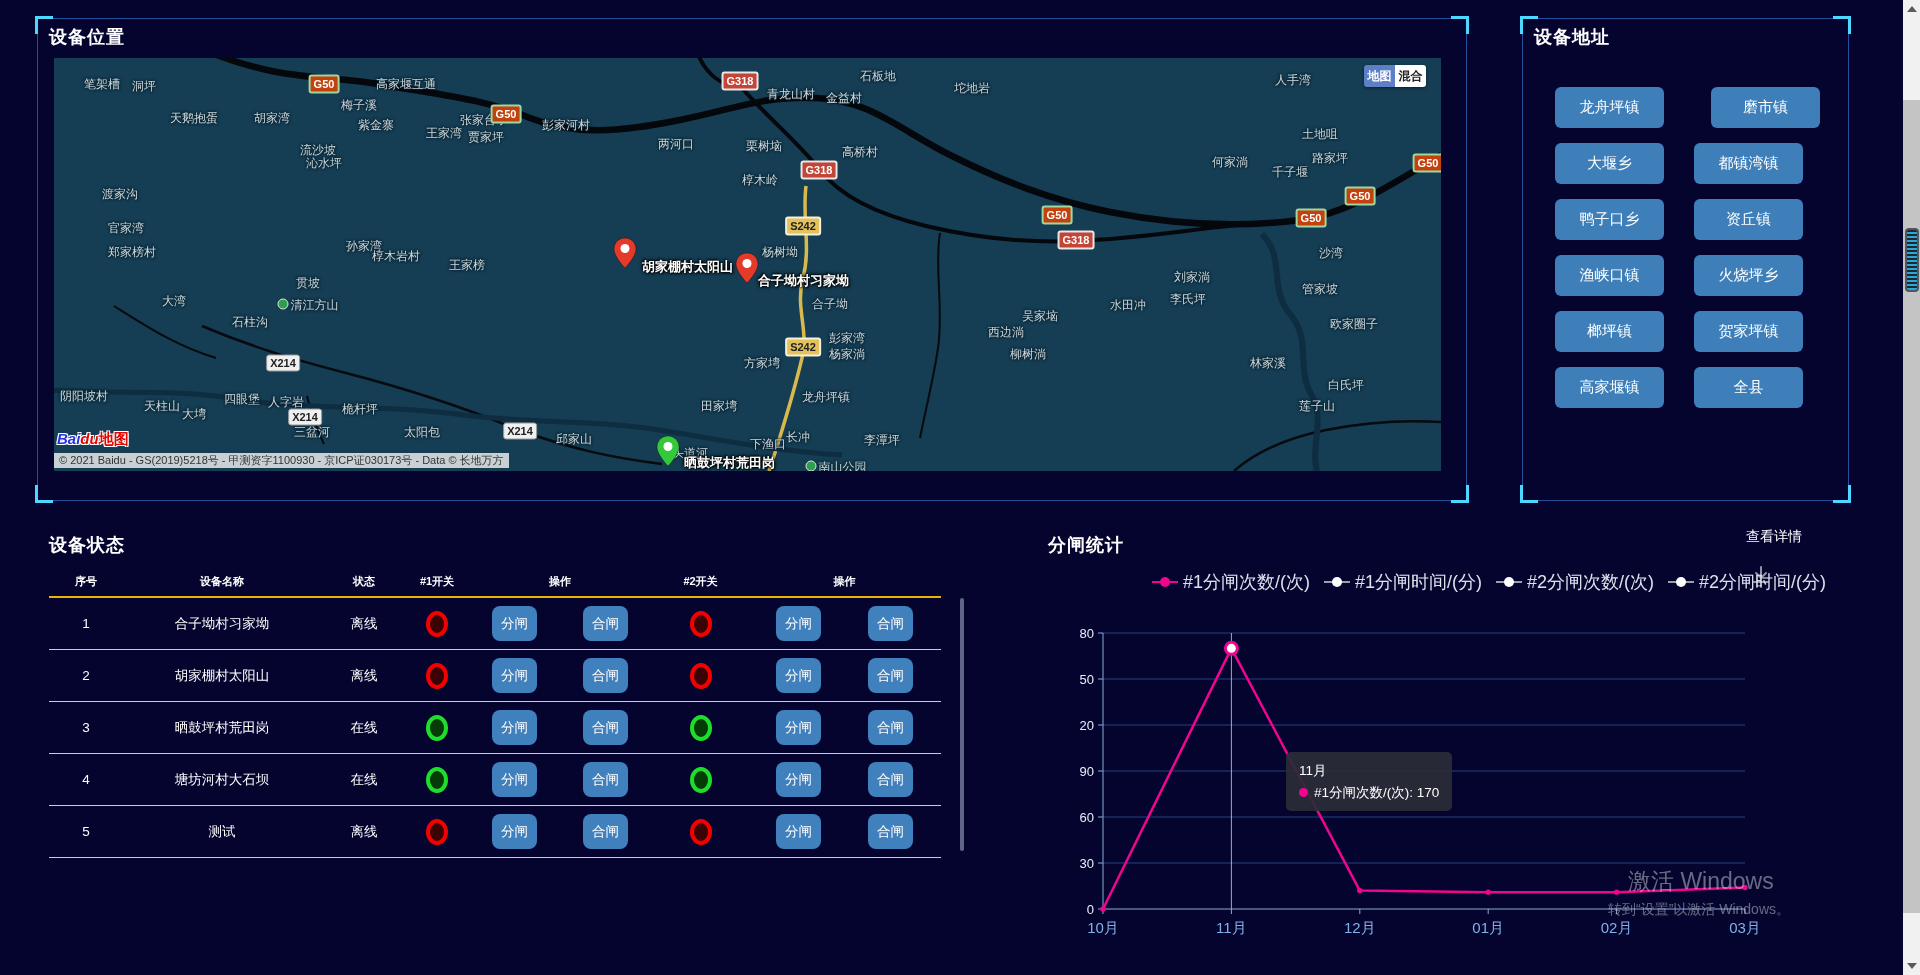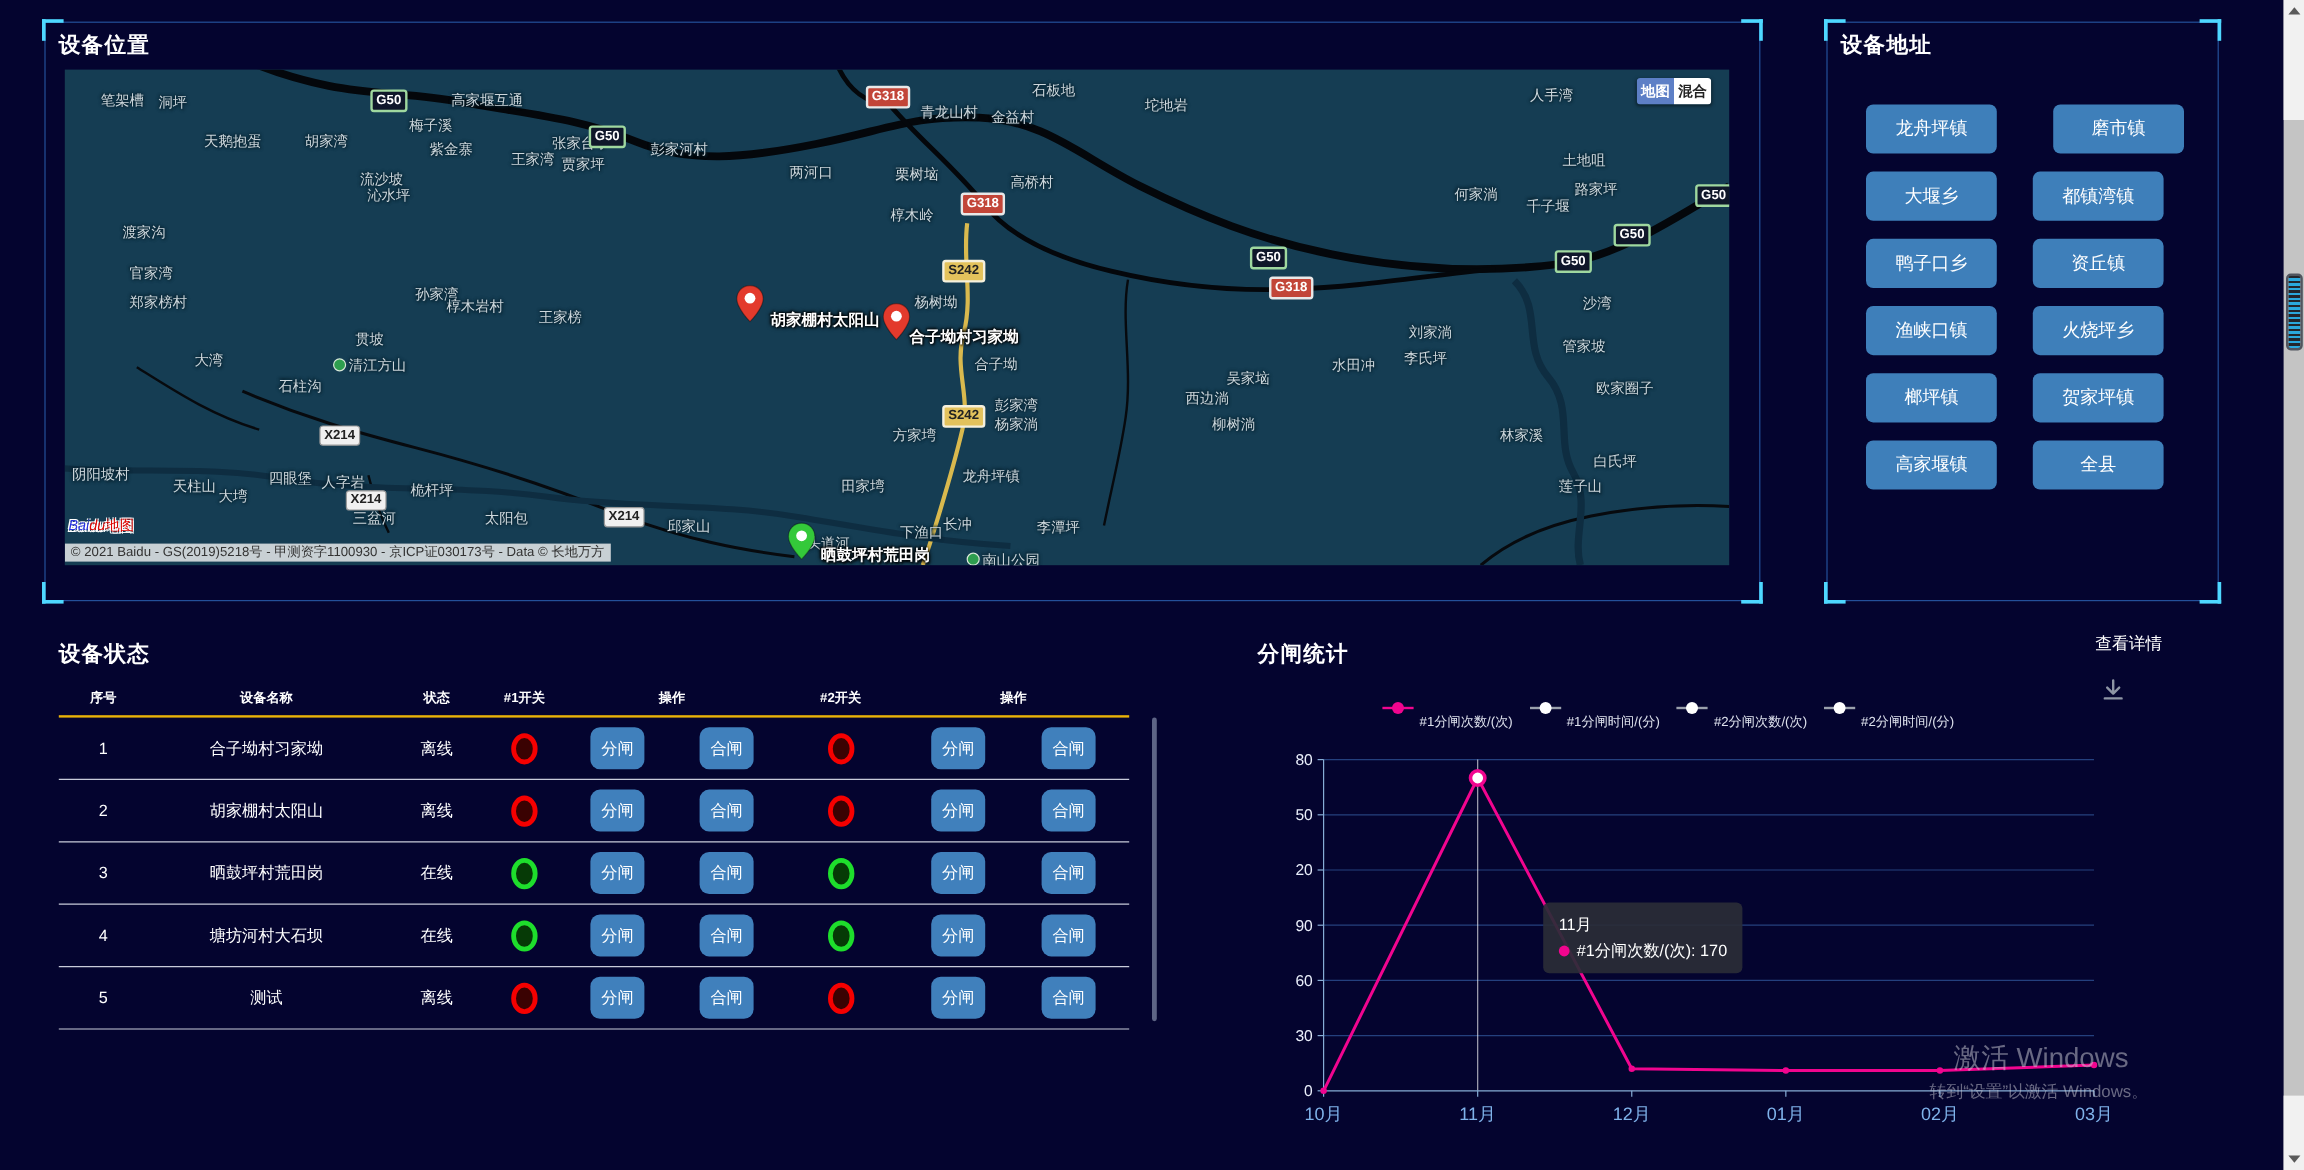--- a/index.html
+++ b/index.html
@@ -15,33 +15,33 @@
   .panel-title{position:absolute;left:11px;top:6px;color:#fff;font-size:18px;font-weight:bold;letter-spacing:1px;}
   
   .map{position:absolute;left:16px;top:39px;width:1387px;height:413px;background:#153d53;overflow:hidden;}
   .map svg.roads{position:absolute;left:0;top:0;}
   .map-label{position:absolute;transform:translate(-50%,-50%);color:#cdd7dc;font-size:12px;white-space:nowrap;
     text-shadow:1px 1px 2px #0a2533,-1px -1px 2px #0a2533,0 0 3px #0a2533;}
   .park-dot{display:inline-block;width:9px;height:9px;border-radius:50%;background:#2e9e4f;border:1px solid #d8e8d8;
     vertical-align:-1px;margin-right:2px;}
   .badge{position:absolute;transform:translate(-50%,-50%);font-size:11px;font-weight:bold;line-height:1;
     padding:2px 3px;border-radius:3px;white-space:nowrap;}
-  .badge-expressway{background:#0f172a;color:#fff;border:2px solid #9fd89f;}
+  .badge-expressway{background:#c2410c;color:#fff;border:2px solid #9fd89f;}
   .badge-national{background:#c24538;color:#fff;border:2px solid #e8e8e8;}
   .badge-provincial{background:#e3c25c;color:#222;border:2px solid #f5f0dc;}
   .badge-county{background:#f0f0f0;color:#222;border:1px solid #999;}
   .pin{position:absolute;width:24px;height:32px;z-index:4;}
   .pin-label{position:absolute;color:#fff;font-size:13px;font-weight:bold;white-space:nowrap;z-index:4;
     text-shadow:1px 1px 2px #000,-1px -1px 2px #000,0 0 4px #000;}
   .map-toggle{position:absolute;left:1310px;top:7px;display:flex;border-radius:3px;overflow:hidden;
     box-shadow:0 1px 3px rgba(0,0,0,.5);font-size:12px;font-weight:bold;z-index:6;}
   .map-toggle .opt{width:31px;height:22px;display:flex;align-items:center;justify-content:center;cursor:pointer;}
   .opt-map{background:#5d7fc6;color:#fff;}
   .opt-hybrid{background:#ffffff;color:#222;}
-  .baidu-logo{position:absolute;left:3px;top:372px;font-size:12px;font-weight:normal;font-style:italic;z-index:6;
+  .baidu-logo{position:absolute;left:3px;top:372px;font-size:15px;font-weight:bold;font-style:italic;z-index:6;
     text-shadow:1px 1px 0 #fff,-1px -1px 0 #fff,1px -1px 0 #fff,-1px 1px 0 #fff;}
   .baidu-logo .b1{color:#2932e1;} .baidu-logo .b2{color:#e10601;} .baidu-logo .b3{color:#e10601;font-style:normal;}
   .map-copyright{position:absolute;left:0;top:395px;height:15px;background:rgba(240,240,240,.82);color:#333;
     font-size:11px;line-height:15px;padding:0 5px;white-space:nowrap;z-index:5;}
   
   .addr-btn{position:absolute;width:109px;height:41px;background:#3e7fba;border-radius:6px;color:#fff;
     font-size:15px;display:flex;align-items:center;justify-content:center;cursor:pointer;}
   
   .sec-title{position:absolute;color:#fff;font-size:18px;font-weight:bold;letter-spacing:1px;}
   .stable{position:absolute;left:49px;top:567px;width:892px;color:#fff;}
@@ -56,21 +56,21 @@
     display:flex;align-items:center;justify-content:center;cursor:pointer;font-family:inherit;}
   .table-scroll{position:absolute;left:960px;top:598px;width:4px;height:253px;background:rgba(170,182,205,.55);border-radius:2px;}
   
   .detail-link{position:absolute;left:1746px;top:528px;color:#fff;font-size:14px;cursor:pointer;}
   .dl-icon{position:absolute;left:1750px;top:564px;cursor:pointer;}
   .legend{position:absolute;left:1152px;top:570px;display:flex;gap:14px;align-items:center;}
   .leg-item{display:flex;align-items:center;gap:5px;cursor:pointer;}
   .leg-icon{position:relative;width:26px;height:12px;}
   .leg-line{position:absolute;left:0;top:5px;width:26px;height:2px;}
   .leg-circ{position:absolute;left:8px;top:1px;width:10px;height:10px;border-radius:50%;}
-  .leg-label{color:#dde1ec;font-size:11px;white-space:nowrap;margin-top:24px;}
+  .leg-label{color:#dde1ec;font-size:18px;white-space:nowrap;}
   .tooltip{position:absolute;left:1286px;top:752px;background:rgba(42,45,55,.92);border-radius:5px;
     padding:8px 13px;color:#fff;font-size:13.5px;line-height:1.6;z-index:30;white-space:nowrap;}
   .tt-dot{display:inline-block;width:9px;height:9px;border-radius:50%;background:#f1058f;margin-right:6px;}
   .watermark1{position:absolute;left:1628px;top:866px;color:rgba(205,205,215,.5);font-size:23px;z-index:40;}
   .watermark2{position:absolute;left:1608px;top:901px;color:rgba(205,205,215,.5);font-size:14px;z-index:40;}
   
   .sb-track{position:absolute;right:0;top:0;width:17px;height:975px;background:#c4c4c4;z-index:50;}
   .sb-cap-top{position:absolute;right:0;top:0;width:17px;height:100px;background:#f1f1f1;z-index:51;}
   .sb-cap-bot{position:absolute;right:0;bottom:0;width:17px;height:62px;background:#f1f1f1;z-index:51;}
   .sb-arrow{position:absolute;right:3px;width:0;height:0;border-left:5px solid transparent;border-right:5px solid transparent;z-index:52;}

